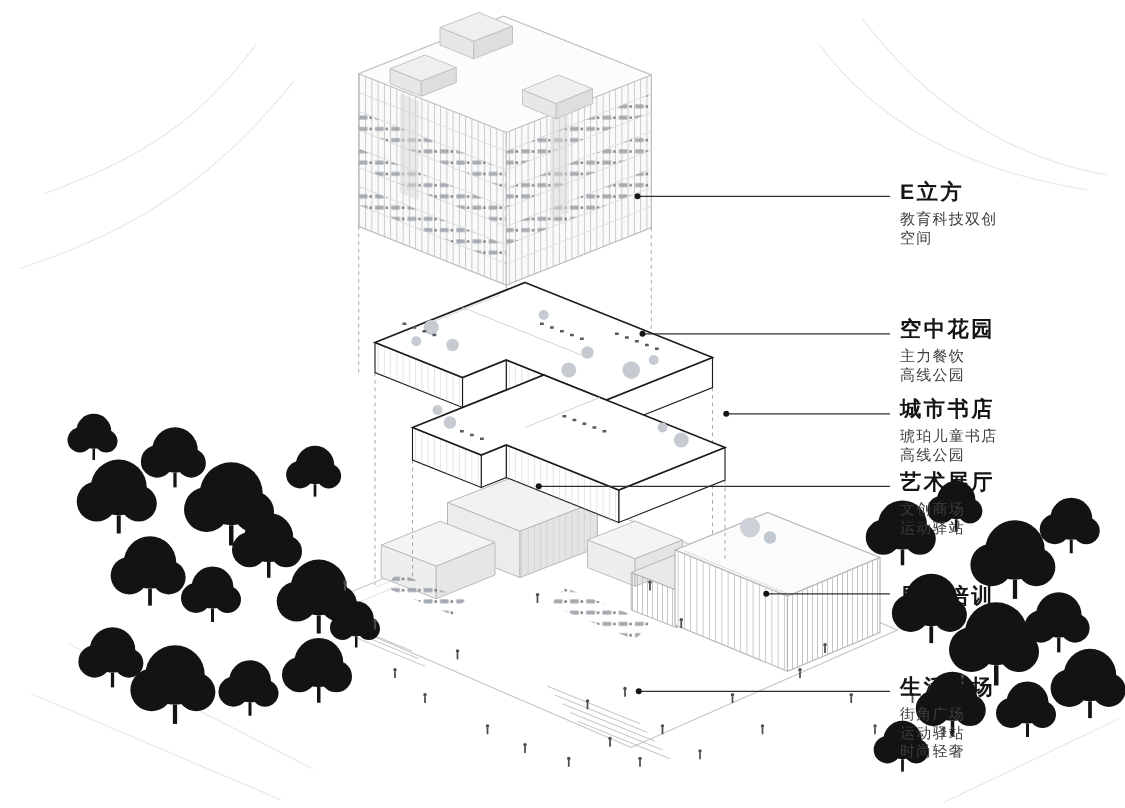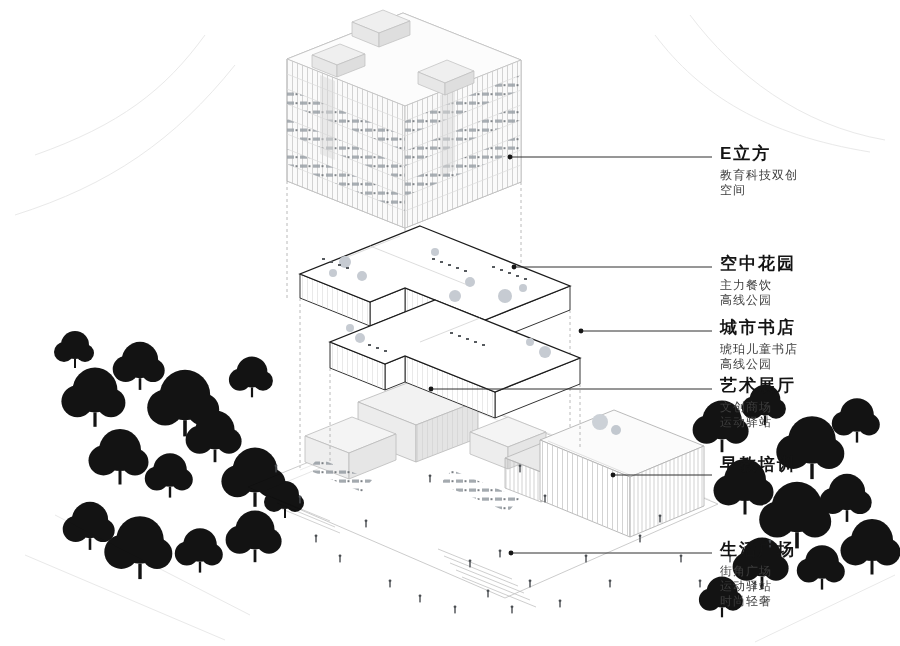--- a/index.html
+++ b/index.html
@@ -340,21 +340,21 @@
   </div>
 
   <div class="callout" style="top:376px;">
     <div class="title">艺术展厅</div>
     <div class="subs">
       <div class="sub">文创商场</div>
       <div class="sub">运动驿站</div>
     </div>
   </div>
 
-  <div class="callout" style="top:455px;">
+  <div class="callout" style="top:467px;">
     <div class="title">早教培训</div>
   </div>
 
   <div class="callout" style="top:540px;">
     <div class="title">生活广场</div>
     <div class="subs">
       <div class="sub">街角广场</div>
       <div class="sub">运动驿站</div>
       <div class="sub">时尚轻奢</div>
     </div>

